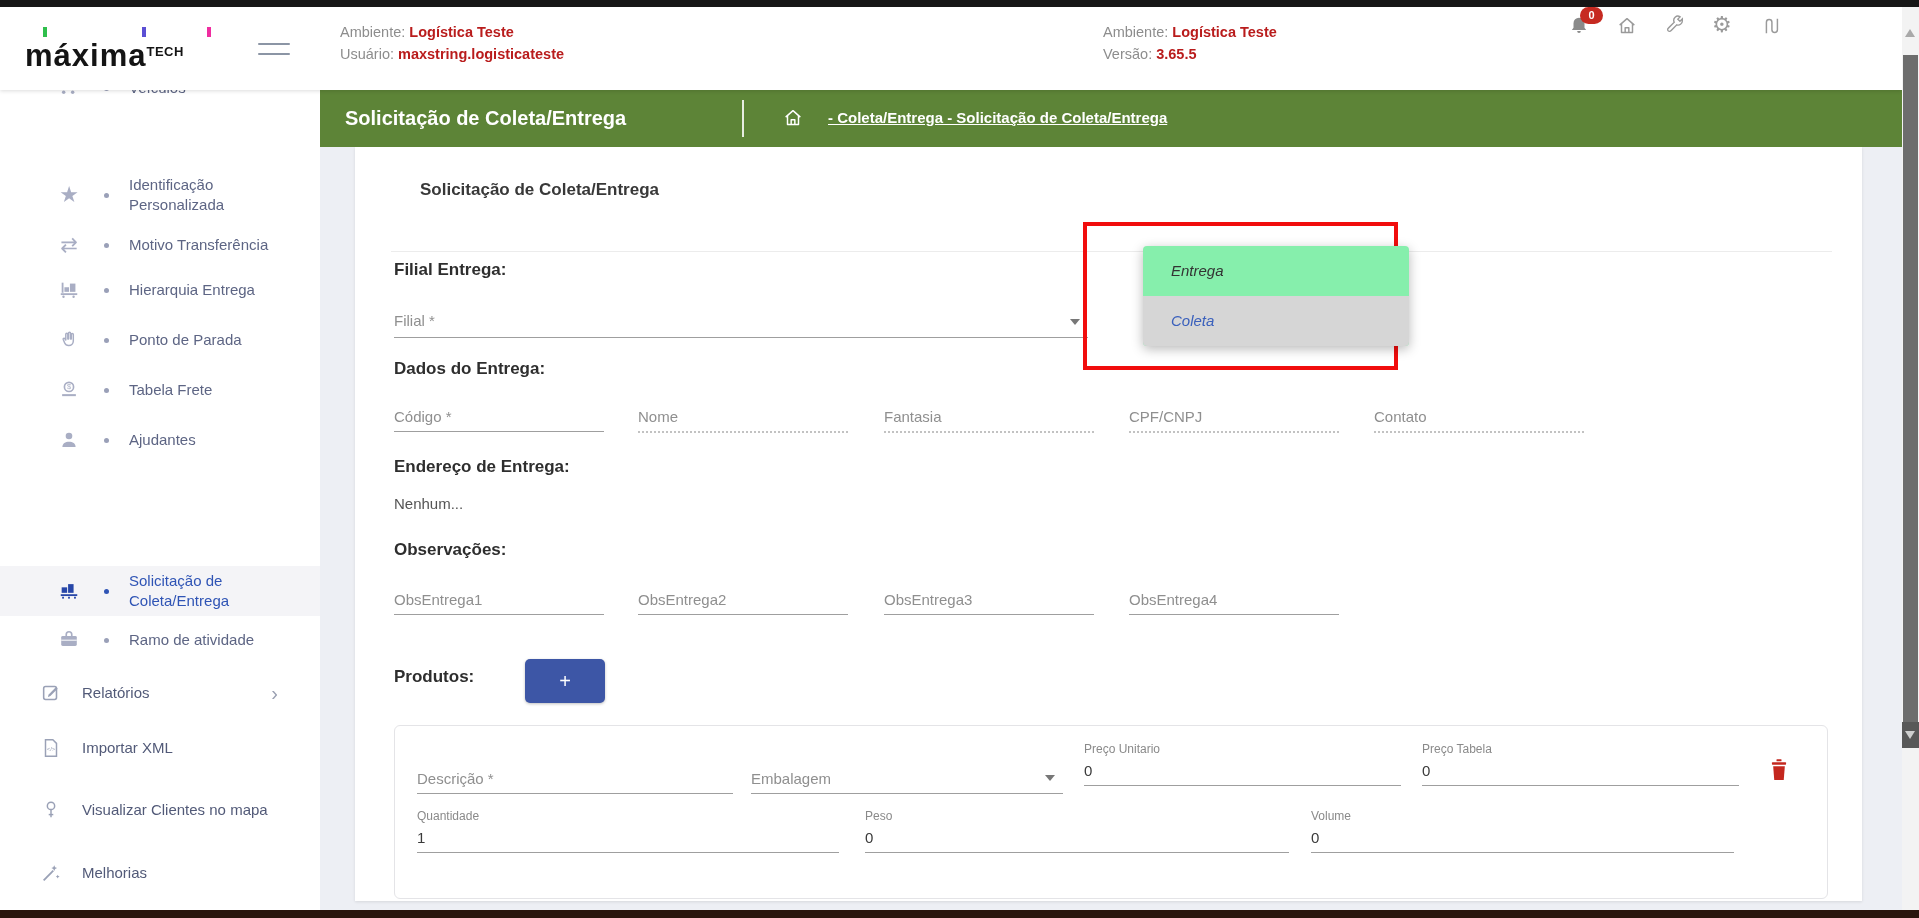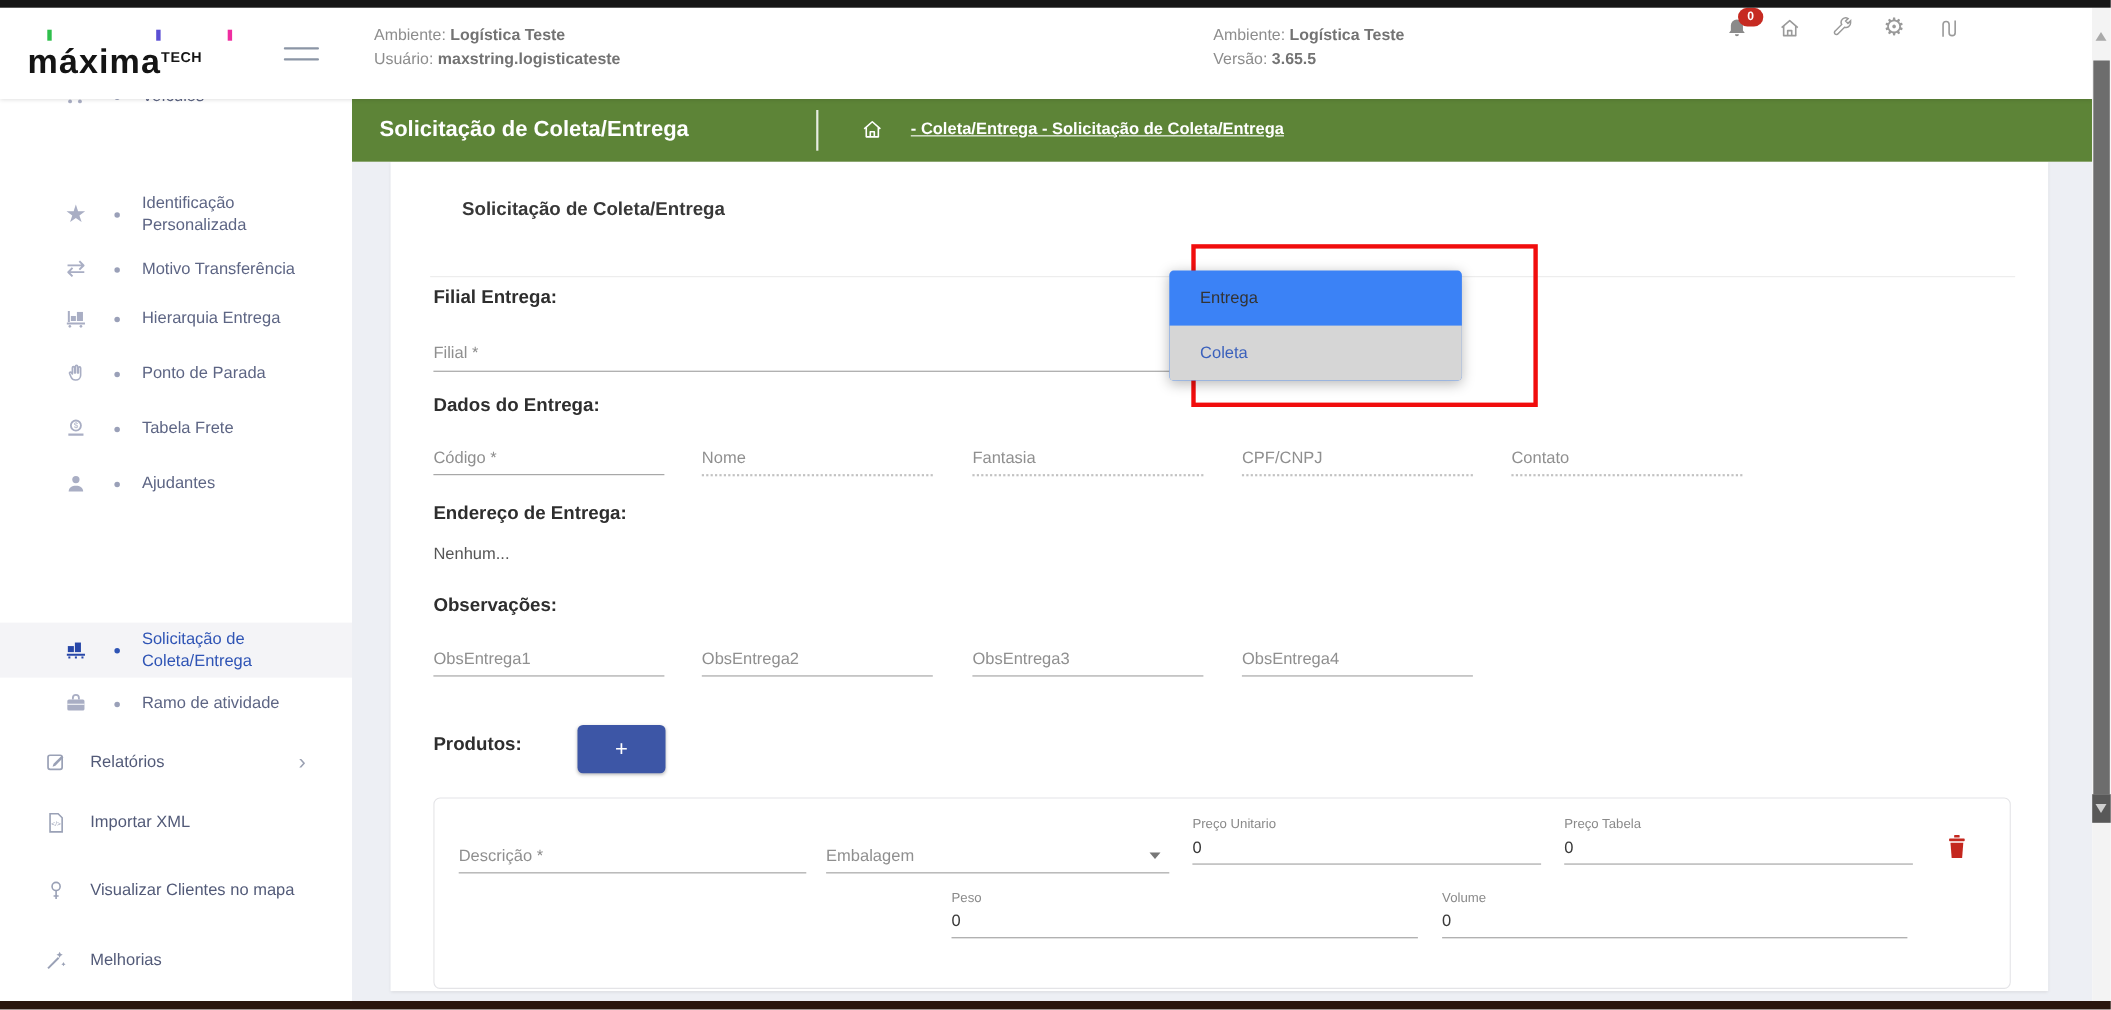--- a/index.html
+++ b/index.html
@@ -14,21 +14,21 @@
   .logo{position:absolute;left:25px;top:22px;width:200px;height:46px;}
   .logo .word{font-size:31px;font-weight:bold;color:#141414;letter-spacing:1px;line-height:46px;}
   .logo .tech{font-size:13px;font-weight:bold;color:#141414;vertical-align:10px;letter-spacing:.5px;}
   .tick{position:absolute;width:4px;height:10px;top:-2px;}
   .tick.g{left:18px;background:#2fbf4c;}
   .tick.b{left:117px;background:#5b4fd4;}
   .tick.p{left:182px;background:#ef2da0;}
   .hamburger{position:absolute;left:258px;top:36px;width:32px;height:18px;cursor:pointer;}
   .hamburger span{display:block;height:2px;background:#8b95a5;margin-bottom:8px;border-radius:1px;}
   .hcol{position:absolute;top:14px;font-size:14.5px;line-height:22px;color:#8d8d8d;}
-  .hcol b{color:#737373;}
+  .hcol b{color:#b91c1c;}
   .hicons{position:absolute;right:120px;top:8px;display:flex;gap:26px;align-items:center;color:#9a9a9a;}
   .hic{width:22px;height:22px;position:relative;cursor:pointer;}
   .badge{position:absolute;left:12px;top:-8px;min-width:15px;height:17px;padding:0 4px;background:#c62a21;
     border-radius:10px;color:#fff;font-size:11px;font-weight:bold;text-align:center;line-height:17px;z-index:65;}
   
   .gbar{position:absolute;left:320px;top:90px;width:1582px;height:57px;background:#5d8437;z-index:30;
     display:flex;align-items:center;color:#fff;}
   .gtitle{margin-left:25px;font-size:20px;font-weight:bold;}
   .gsep{position:absolute;left:422px;top:10px;width:2px;height:37px;background:rgba(255,255,255,.85);}
   .ghome{position:absolute;left:462px;top:17px;width:22px;height:22px;}
@@ -55,22 +55,22 @@
   .ftitle{position:absolute;left:65px;top:33px;font-size:17px;font-weight:bold;color:#383838;}
   .fdivider{position:absolute;left:36px;right:30px;top:104px;height:1px;background:#ececec;}
   .seclabel{position:absolute;font-size:17px;font-weight:bold;color:#2e2e2e;}
   .ph{color:#8f8f8f;font-size:15px;}
   .selectrow{position:absolute;left:39px;top:150px;width:694px;height:40px;border-bottom:1px solid #9f9f9f;}
   .selectrow .ph{position:absolute;left:0;bottom:8px;}
   .caret{position:absolute;right:8px;bottom:12px;width:0;height:0;
     border-left:5px solid transparent;border-right:5px solid transparent;border-top:6px solid #777;}
   
   .redbox{position:absolute;left:728px;top:75px;width:307px;height:140px;border:4px solid #f10d0d;z-index:25;}
-  .menu{position:absolute;left:708px;top:99px;width:266px;height:100px;background:#3b82f6;border-radius:4px;
-    box-shadow:0 3px 12px rgba(0,0,0,.28);z-index:26;overflow:hidden;}
+  .menu{position:absolute;left:788px;top:99px;width:266px;height:100px;background:#86efac;border-radius:4px;
+    box-shadow:0 3px 12px rgba(0,0,0,.28);z-index:26;overflow:hidden;font-style:italic;}
   .opt{height:50px;line-height:50px;padding-left:28px;font-size:15px;color:#333;cursor:pointer;}
   .opt.sel{background:#d6d6d6;color:#3a60bc;}
   
   .fld{position:absolute;border-bottom:1px solid #9f9f9f;height:32px;}
   .fld .ph{position:absolute;left:0;bottom:6px;text-align:center;}
   .fld.dotted{border-bottom:2px dotted #c2c2c2;}
   .lfld{position:absolute;}
   .lfld .lab{display:block;font-size:12px;color:#8a8a8a;}
   .lfld .val{display:block;font-size:15px;color:#3a3a3a;margin-top:6px;}
   .lfld{border-bottom:1px solid #9f9f9f;padding-bottom:6px;}
@@ -364,20 +364,24 @@
         <span class="lab">Preço Tabela</span>
         <span class="val">0</span>
       </div>
       <span class="trash">
         <svg width="20" height="24" viewBox="0 0 24 28" fill="currentColor">
             <rect x="9" y="1" width="6" height="2.6" rx=".6"></rect>
             <rect x="3.5" y="4.6" width="17" height="3" rx=".8"></rect>
             <path d="M5 9.5h14l-1.3 16.5H6.3z"></path>
           </svg>
       </span>
+      <div class="lfld" style="left:22px;top:83px;width:422px">
+        <span class="lab">Quantidade</span>
+        <span class="val">1</span>
+      </div>
       <div class="lfld" style="left:470px;top:83px;width:424px">
         <span class="lab">Peso</span>
         <span class="val">0</span>
       </div>
       <div class="lfld" style="left:916px;top:83px;width:423px">
         <span class="lab">Volume</span>
         <span class="val">0</span>
       </div>
     </div>
   </main>

